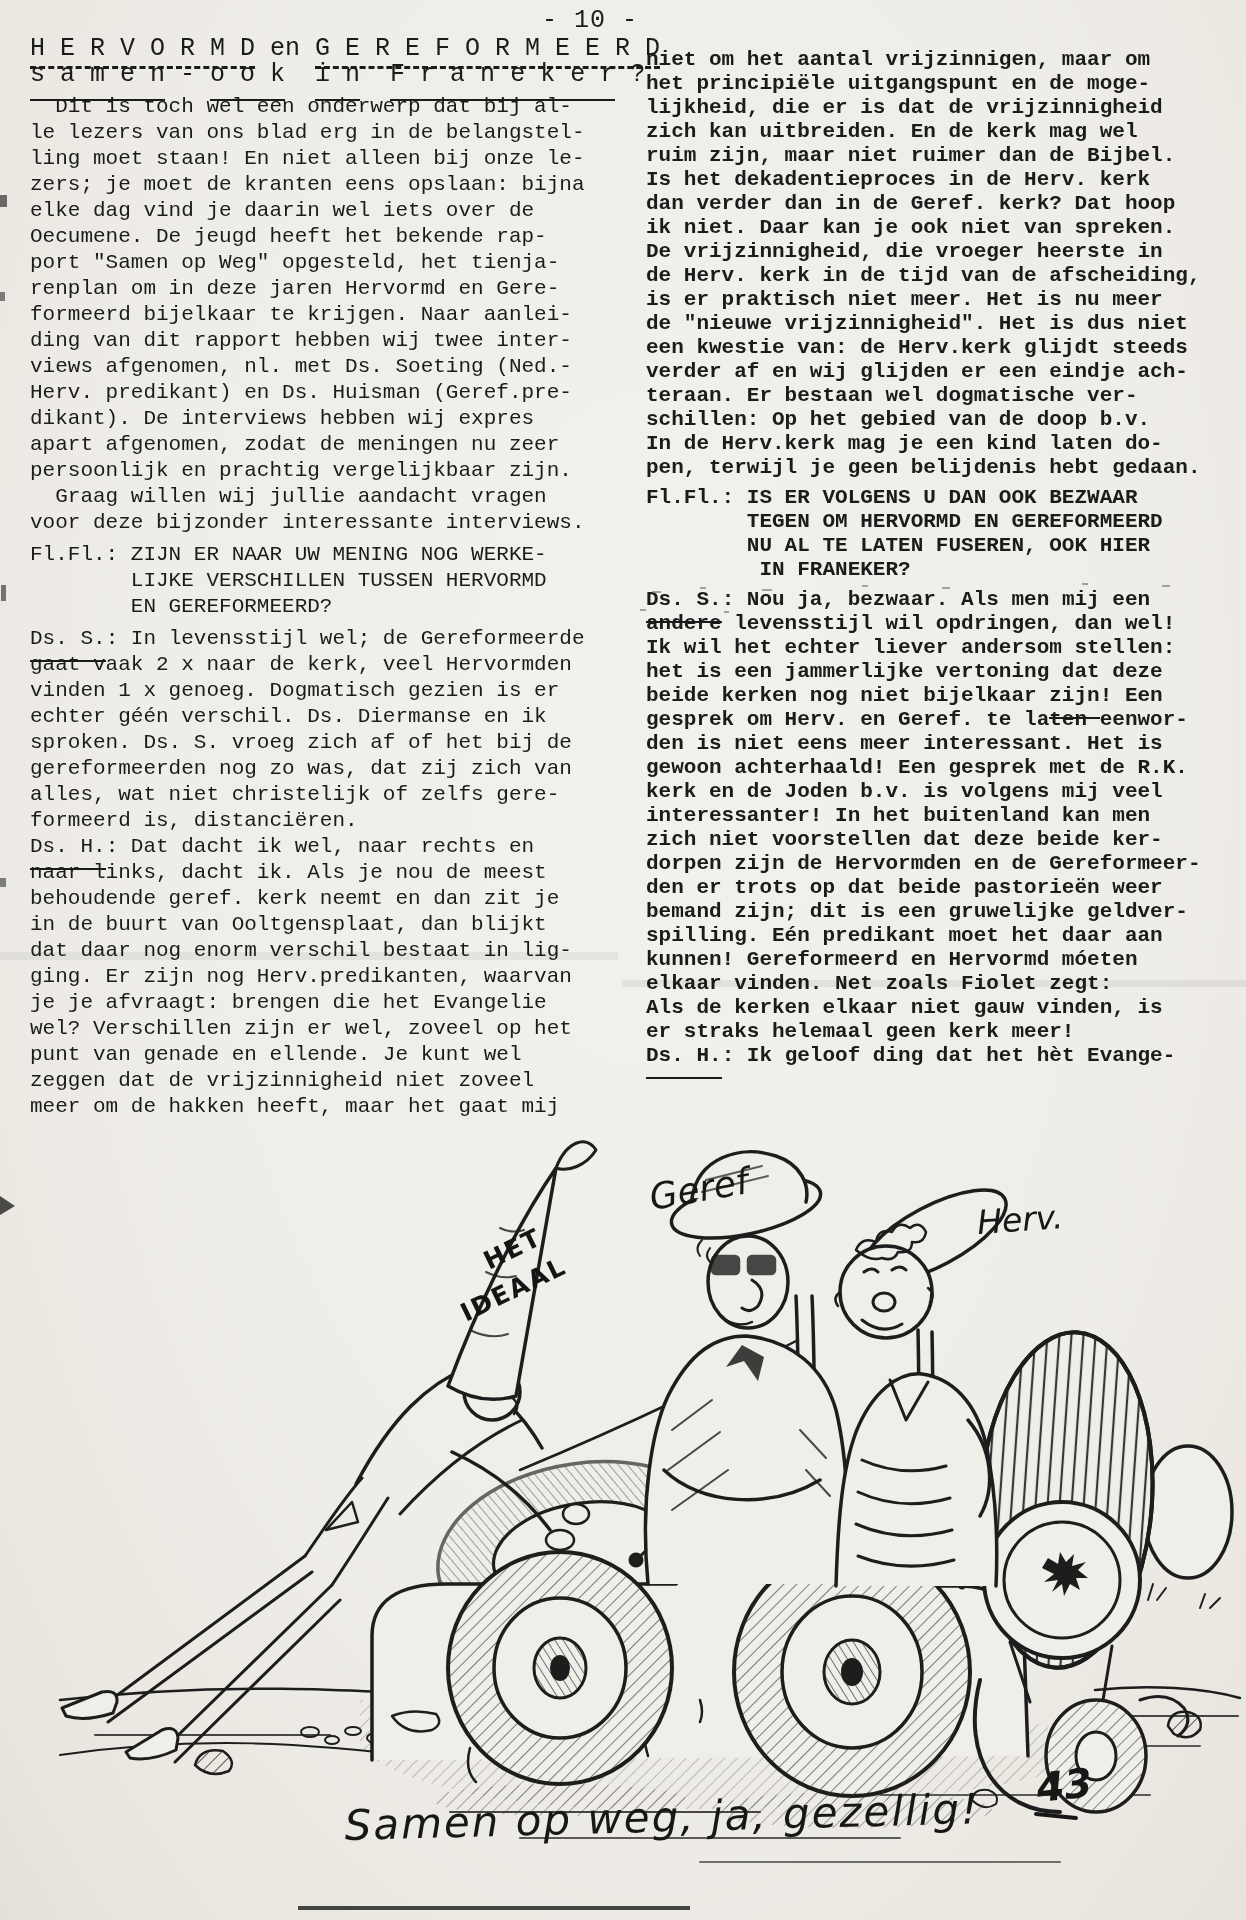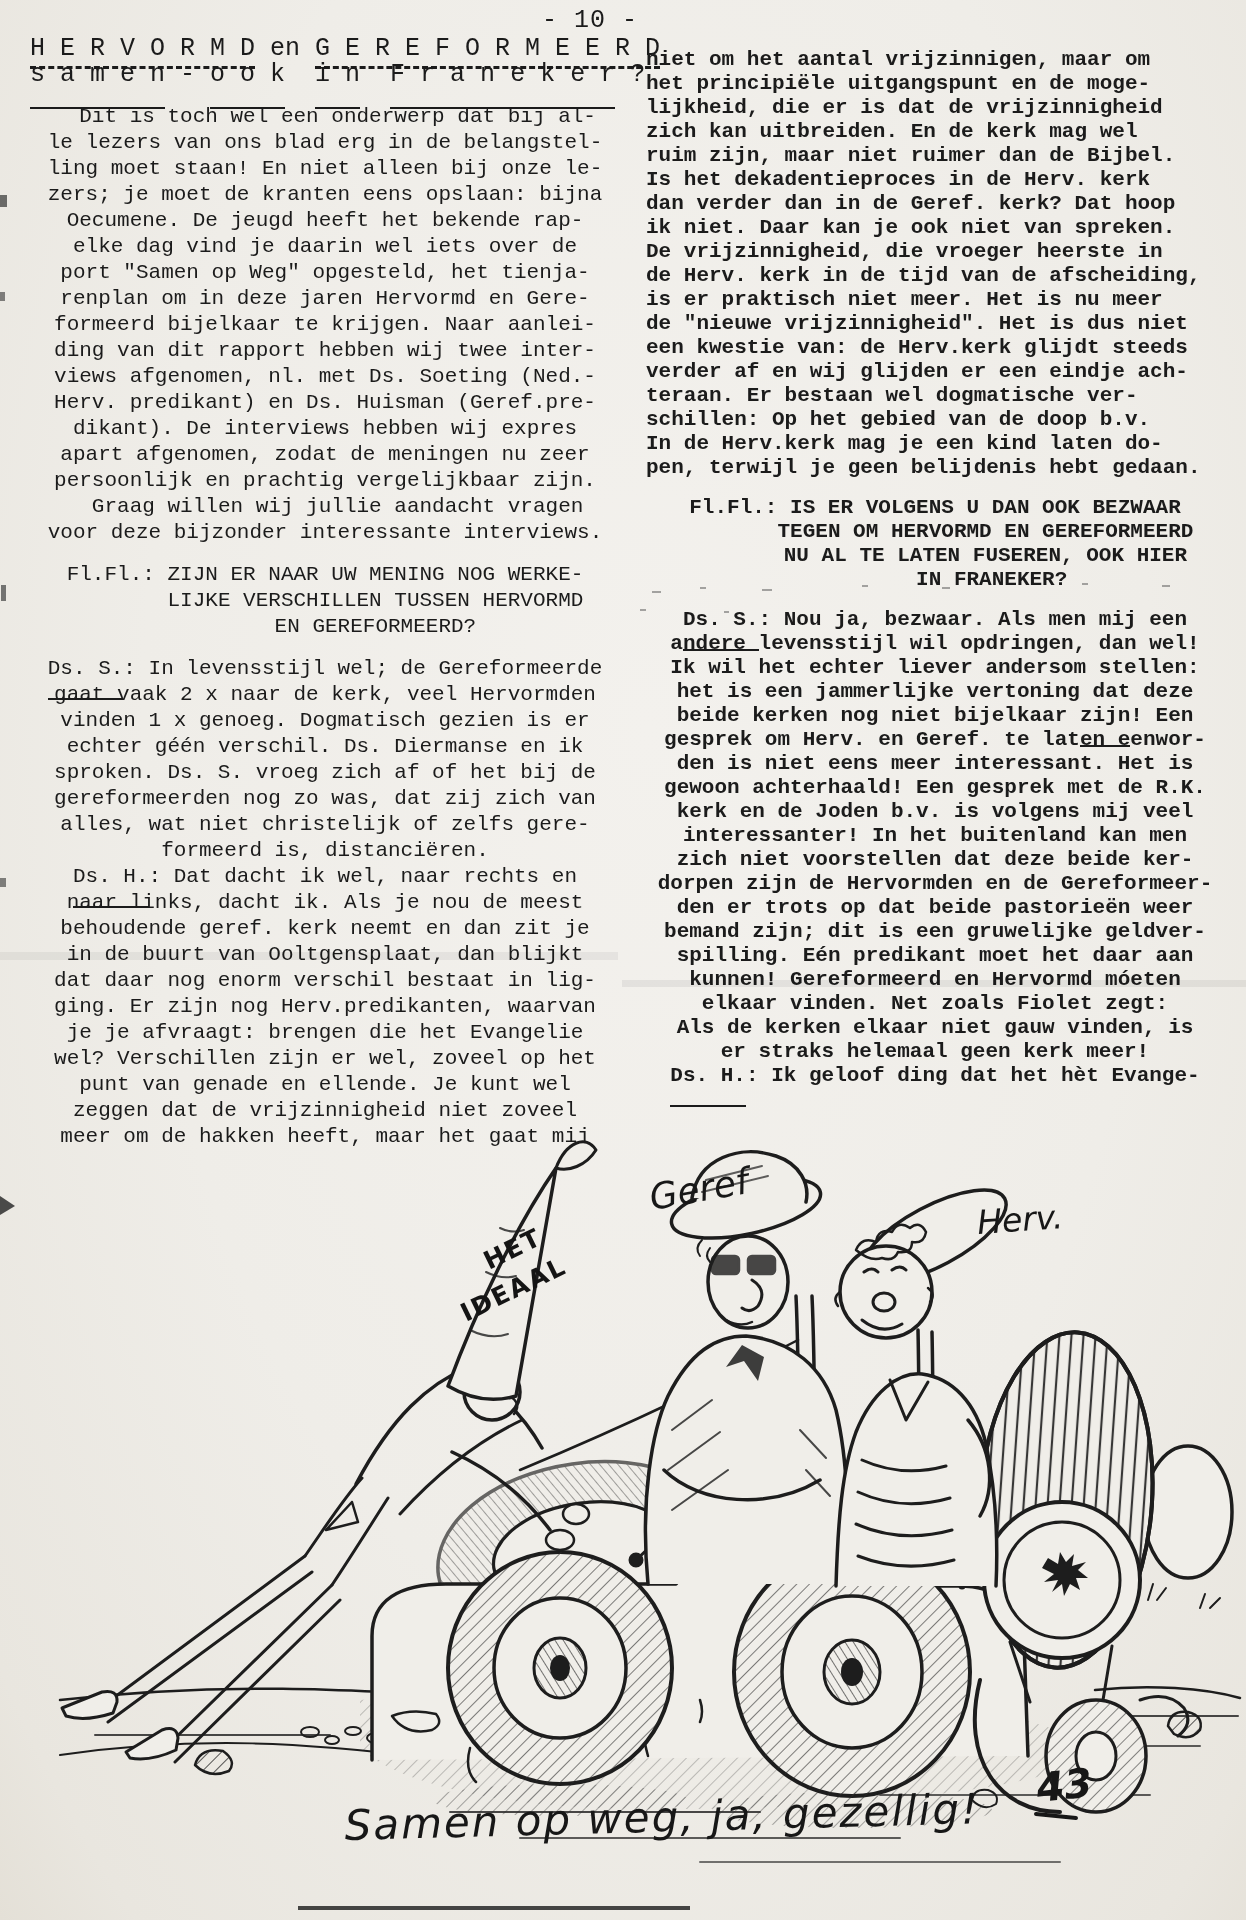--- a/index.html
+++ b/index.html
@@ -12,45 +12,45 @@
   .pageno{
     position:absolute;left:470px;top:6px;width:240px;text-align:center;
     font-size:25px;letter-spacing:1px;
   }
   .col{position:absolute;font-size:21px;}
   #col-left{left:30px;top:36px;width:590px;}
   #col-right{left:646px;top:48px;width:578px;}
   .line{white-space:pre;}
   #col-left .line{height:26px;line-height:26px;}
   #col-right .line{height:24px;line-height:24px;font-weight:bold;}
-  .block + .block{margin-top:16px;text-align:center;}
+  .block + .block{margin-top:6px;}
   .hdr .line{height:34px;line-height:34px;font-size:25px;}
-  .u{border-bottom:2.5px solid #1b1b1b;padding-bottom:18px;}
+  .u{border-bottom:2.5px solid #1b1b1b;padding-bottom:10px;}
   .ud{border-bottom:3px dashed #1b1b1b;padding-bottom:3px;}
   #cartoon{position:absolute;left:0;top:0;width:1246px;height:1920px;pointer-events:none;}
   .hand{font-family:"DejaVu Sans", sans-serif;font-style:italic;fill:#171717;}
   .cone-txt{font-family:"DejaVu Sans", sans-serif;font-weight:bold;fill:#141414;letter-spacing:2px;}
 </style>
 </head>
 <body>
 
 <div class="pageno">- 10 -</div>
 
 <div class="col" id="col-left">
     <div class="block hdr">
       <div class="line"><span class="ud">H E R V O R M D</span><span> en </span><span class="ud">G E R E F O R M E E R D</span></div>
       <div class="line"><span class="u">s a m e n</span><span> - </span><span class="u">o o k</span><span>  </span><span class="u">i n</span><span>  </span><span class="u">F r a n e k e r</span><span> ?</span></div>
     </div>
     <div class="block">
       <div class="line"><span>  Dit is toch wel een onderwerp dat bij al-</span></div>
       <div class="line"><span>le lezers van ons blad erg in de belangstel-</span></div>
       <div class="line"><span>ling moet staan! En niet alleen bij onze le-</span></div>
       <div class="line"><span>zers; je moet de kranten eens opslaan: bijna</span></div>
+      <div class="line"><span>elke dag vind je daarin wel iets over de</span></div>
       <div class="line"><span>Oecumene. De jeugd heeft het bekende rap-</span></div>
-      <div class="line"><span>elke dag vind je daarin wel iets over de</span></div>
       <div class="line"><span>port "Samen op Weg" opgesteld, het tienja-</span></div>
       <div class="line"><span>renplan om in deze jaren Hervormd en Gere-</span></div>
       <div class="line"><span>formeerd bijelkaar te krijgen. Naar aanlei-</span></div>
       <div class="line"><span>ding van dit rapport hebben wij twee inter-</span></div>
       <div class="line"><span>views afgenomen, nl. met Ds. Soeting (Ned.-</span></div>
       <div class="line"><span>Herv. predikant) en Ds. Huisman (Geref.pre-</span></div>
       <div class="line"><span>dikant). De interviews hebben wij expres</span></div>
       <div class="line"><span>apart afgenomen, zodat de meningen nu zeer</span></div>
       <div class="line"><span>persoonlijk en prachtig vergelijkbaar zijn.</span></div>
       <div class="line"><span>  Graag willen wij jullie aandacht vragen</span></div>

